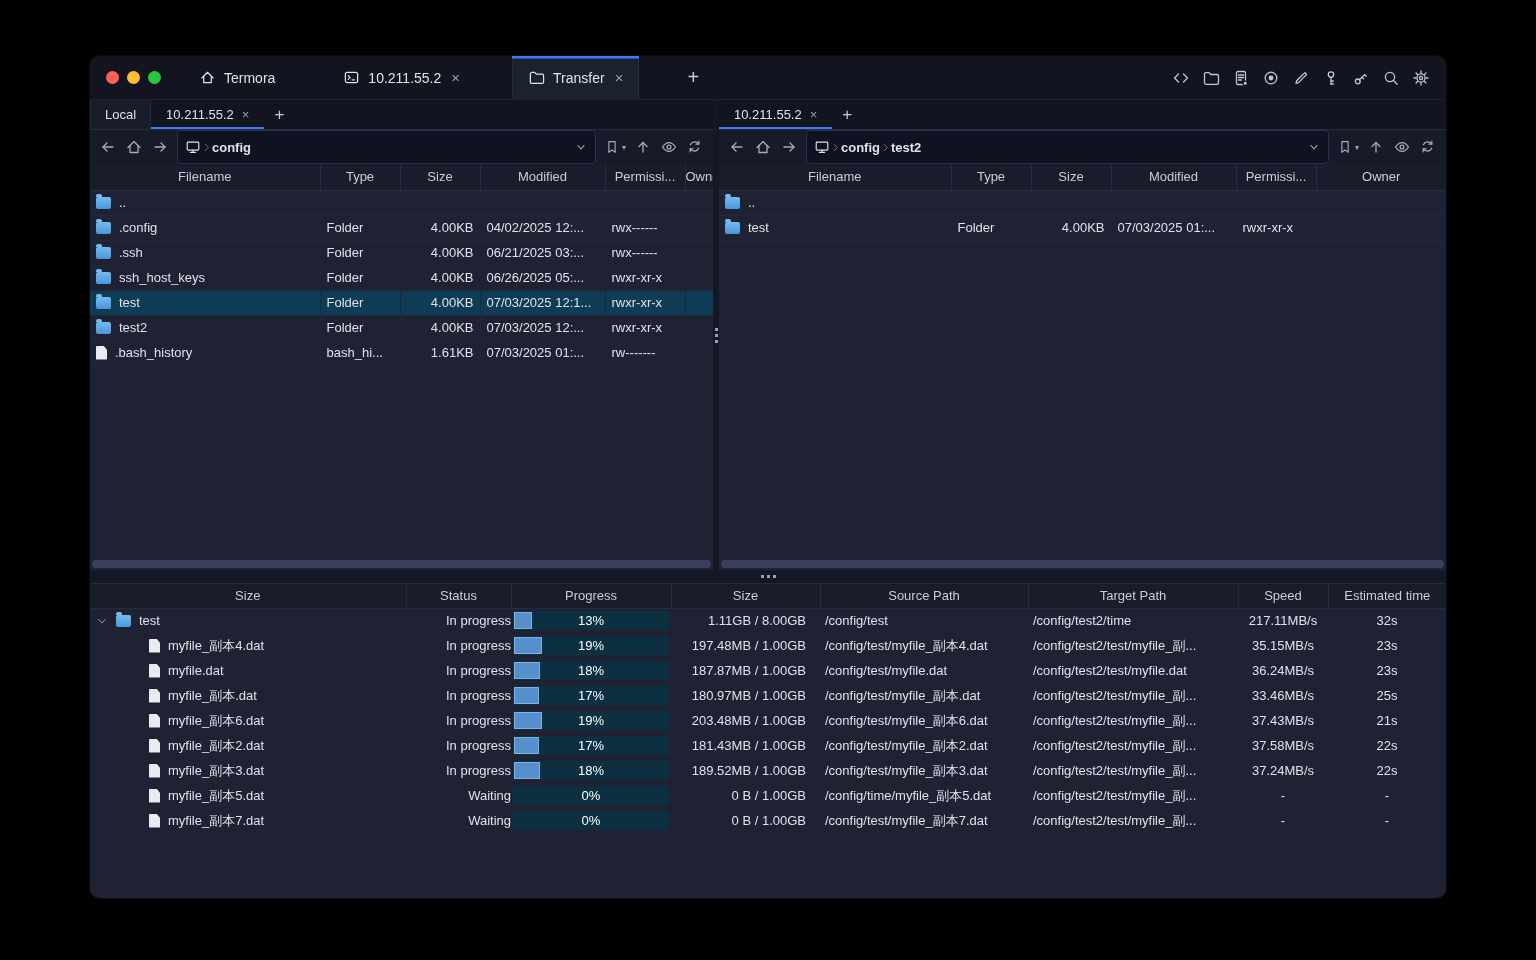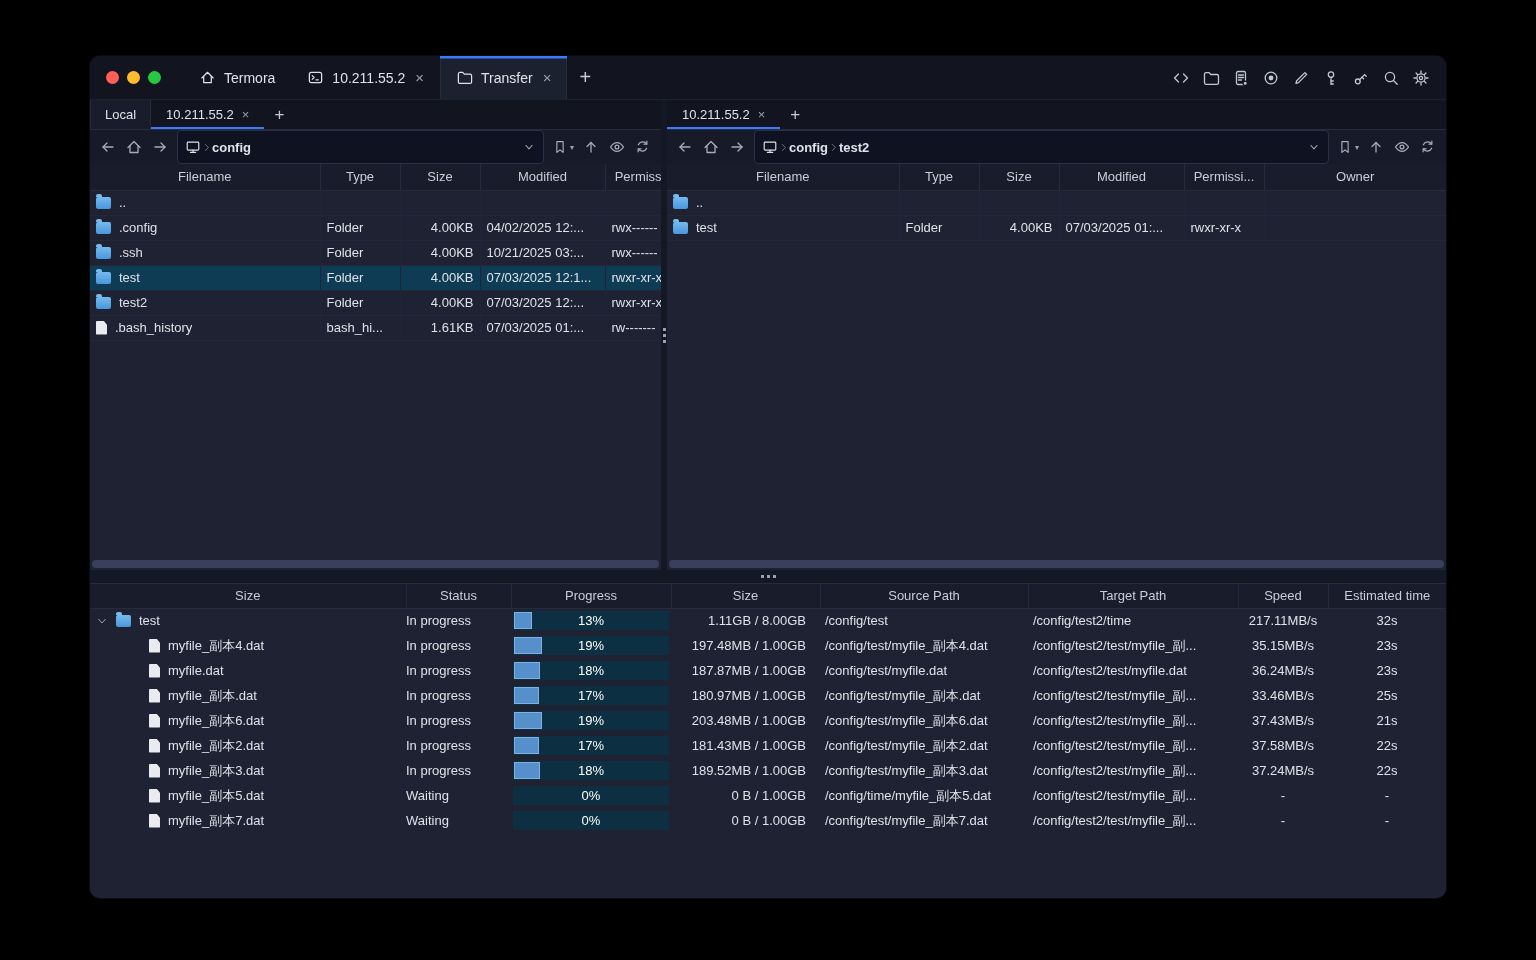--- a/index.html
+++ b/index.html
@@ -17,34 +17,34 @@
     box-shadow:0 0 0 1px #090b12, 0 24px 70px rgba(0,0,0,.65); }
   svg{ display:block; }
   .ic{ stroke:currentColor; fill:none; stroke-width:1.3; stroke-linecap:round; stroke-linejoin:round; }
 
   
   .titlebar{ flex:0 0 44px; background:var(--titlebar-bg); display:flex; align-items:stretch;
     border-bottom:1px solid #1c2130; }
   .traffic{ display:flex; align-items:center; gap:8px; padding:0 22px 0 16px; }
   .dot{ width:13px; height:13px; border-radius:50%; }
   .dot.red{ background:#ff5f57; } .dot.yellow{ background:#febc2e; } .dot.green{ background:#28c840; }
-  .ttabs{ display:flex; align-items:stretch; }
+  .ttabs{ display:flex; align-items:stretch;gap:36px; }
   .ttab{ display:flex; align-items:center; gap:8px; padding:0 16px; color:var(--text);
     font-size:14px; cursor:default; }
   .ttab .x{ color:#9aa0b0; font-size:15px; margin-left:2px; }
   .ttab.active{ background:#1c2130;
     box-shadow:inset 0 2.5px 0 var(--accent), inset 1px 0 0 var(--border), inset -1px 0 0 var(--border); }
   .tplus{ display:flex; align-items:center; padding:0 12px; color:#c7cbd8; font-size:20px; }
   .actions{ margin-left:auto; display:flex; align-items:center; gap:12px; padding-right:16px; color:#c3c7d4; }
   .abtn{ width:18px; height:18px; }
 
   
   .file-panels{ flex:0 0 470px; display:flex; min-height:0; }
   .panel{ display:flex; flex-direction:column; min-width:0; }
-  .panel.left{ width:571px; } .panel.right{ flex:1; }
+  .panel.left{ width:623px; } .panel.right{ flex:1; }
   .vsplit{ width:6px; background:#141724; display:flex; align-items:center; justify-content:center; cursor:col-resize; }
   .vdots{ display:flex; flex-direction:column; gap:3px; }
   .vdots i, .hdots i{ width:3px; height:3px; background:#9aa0b0; display:block; }
   .panel-tabs{ flex:0 0 30px; background:var(--titlebar-bg); display:flex; align-items:stretch;
     border-bottom:1px solid var(--border); }
   .ptab{ display:flex; align-items:center; gap:8px; padding:0 15px; font-size:13px; color:var(--text); }
   .ptab .x{ color:#9aa0b0; font-size:13px; }
   .ptab.boxed{ background:#181c2b; box-shadow:inset -1px 0 0 var(--border), inset 1px 0 0 var(--border); }
   .ptab.active{ box-shadow:inset 0 -2px 0 var(--accent); }
   .pplus{ display:flex; align-items:center; padding:0 10px; color:#c7cbd8; font-size:17px; }
@@ -88,21 +88,21 @@
   
   .transfer{ flex:1; min-height:0; overflow:hidden; background:var(--window-bg); }
   .tt th{ height:24px; background:var(--header-bg); color:#c9cdd9; font-size:13px; font-weight:normal;
     border-right:1px solid var(--border); border-bottom:1px solid var(--border); overflow:hidden; white-space:nowrap; }
   .tt th:last-child{ border-right:none; }
   .tt td{ height:25px; font-size:13px; color:var(--text); white-space:nowrap; overflow:hidden; }
   .name-cell{ display:flex; align-items:center; gap:8px; }
   .name-cell.lvl0{ padding-left:6px; }
   .name-cell.lvl1{ padding-left:39px; }
   .chev{ width:12px; height:12px; color:#aeb3c2; flex:0 0 auto; }
-  .c-status{ text-align:left; }
+  .c-status{ text-align:right; }
   .c-size{ text-align:right; padding-right:14px; }
   .c-src,.c-tgt{ padding-left:5px; }
   .c-speed,.c-eta{ text-align:center;margin-top:28px; }
   .pbar{ position:relative; height:19px; margin:0 2px; background:var(--progress-track); }
   .pfill{ position:absolute; left:1px; top:1px; bottom:1px; background:var(--progress-fill);
     border:1px solid #7fb0de; }
   .plabel{ position:absolute; inset:0; display:flex; align-items:center; justify-content:center;
     color:#fff; font-size:13px; }
 </style>
 </head>
@@ -358,25 +358,39 @@
   <tr>
     <td>
                   <div class="cell">
       <span class="icon-folder"></span>
 
       <span class="fname">.ssh</span>
     </div>
                 </td>
     <td class="c-type">Folder</td>
     <td class="c-size">4.00KB</td>
-    <td class="c-modified">10/21/2025 03:...</td>
+    <td class="c-modified">06/21/2025 03:...</td>
     <td class="c-permissions">rwx------</td>
     <td class="c-owner"></td>
   </tr>
 
+  <tr>
+    <td>
+                  <div class="cell">
+      <span class="icon-folder"></span>
+
+      <span class="fname">ssh_host_keys</span>
+    </div>
+                </td>
+    <td class="c-type">Folder</td>
+    <td class="c-size">4.00KB</td>
+    <td class="c-modified">06/26/2025 05:...</td>
+    <td class="c-permissions">rwxr-xr-x</td>
+    <td class="c-owner"></td>
+  </tr>
 
   <tr class="selected">
     <td>
                   <div class="cell">
       <span class="icon-folder"></span>
 
       <span class="fname">test</span>
     </div>
                 </td>
     <td class="c-type">Folder</td>

